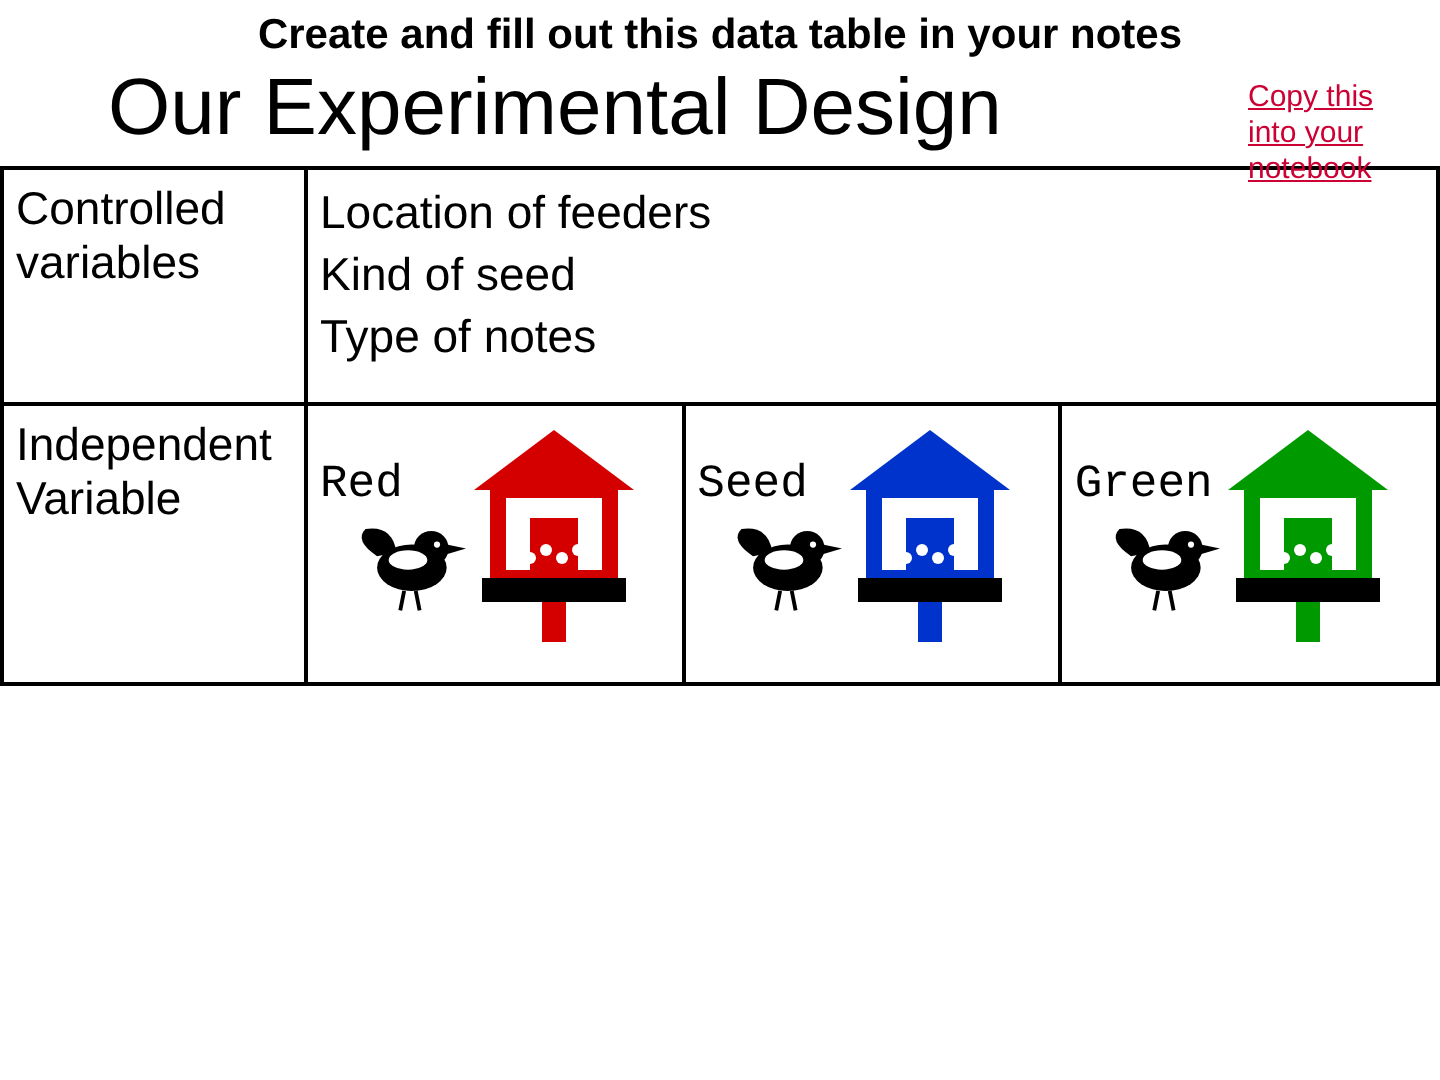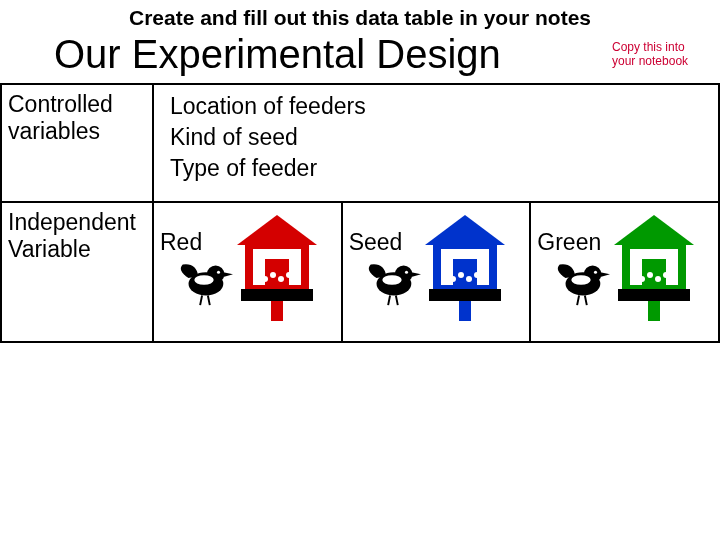--- a/index.html
+++ b/index.html
@@ -28,46 +28,47 @@
     padding-left: 14px;
   }
   .main-title {
     font-size: 40px;
     font-weight: normal;
     text-align: center;
     margin-left: 40px;
   }
   .annotation {
     position: absolute;
-    right: 18px;
+    right: 6px;
     top: 8px;
     width: 90px;
-    font-size: 12px;
+    font-size: 15px;
     color: #cc0033;
     line-height: 1.2;
+    text-decoration: underline;
   }
   table.data {
     border-collapse: collapse;
     width: 720px;
     table-layout: fixed;
     margin-top: 6px;
   }
   table.data td {
     border: 2px solid #000;
     vertical-align: top;
     padding: 6px 6px 14px 6px;
     font-size: 23px;
     font-weight: normal;
   }
   .label-col { width: 152px; font-weight: normal; }
   .row1 td { height: 118px; border-radius: 30px; }
   .row2 td { height: 140px; }
   .row3 td { height: 145px; }
-  .cv-line { line-height: 1.35; margin-left: 10px; }
-  .iv-cell { position: relative; }
+  .cv-line { line-height: 1.35; }
+  .iv-cell { position: relative; font-family: Liberation Mono, monospace; }
   .iv-text { padding-top: 20px; display:inline-block; }
   .feeder-wrap {
     position: absolute;
     right: 4px;
     top: 12px;
     width: 120px;
     height: 110px;
   }
   .bird-wrap {
     position: absolute;
@@ -87,21 +88,21 @@
     <div class="annotation">Copy this into your notebook</div>
   </div>
 
   <table class="data">
     <tbody>
         <tr class="row1">
       <td class="label-col">Controlled variables</td>
       <td colspan="3">
         <div class="cv-line">Location of feeders</div>
         <div class="cv-line">Kind of seed</div>
-        <div class="cv-line">Type of feeder</div>
+        <div class="cv-line">Type of notes</div>
       </td>
     </tr>
     <tr class="row2">
       <td class="label-col">Independent Variable</td>
       <td class="iv-cell">
         <span class="iv-text">Red</span>
         <div class="feeder-wrap">
           <svg viewBox="0 0 120 110" width="120" height="110">
             <polygon points="60,0 100,30 20,30" fill="#d40000"></polygon>
             <rect x="32" y="30" width="56" height="44" fill="none" stroke="#d40000" stroke-width="8"></rect>

